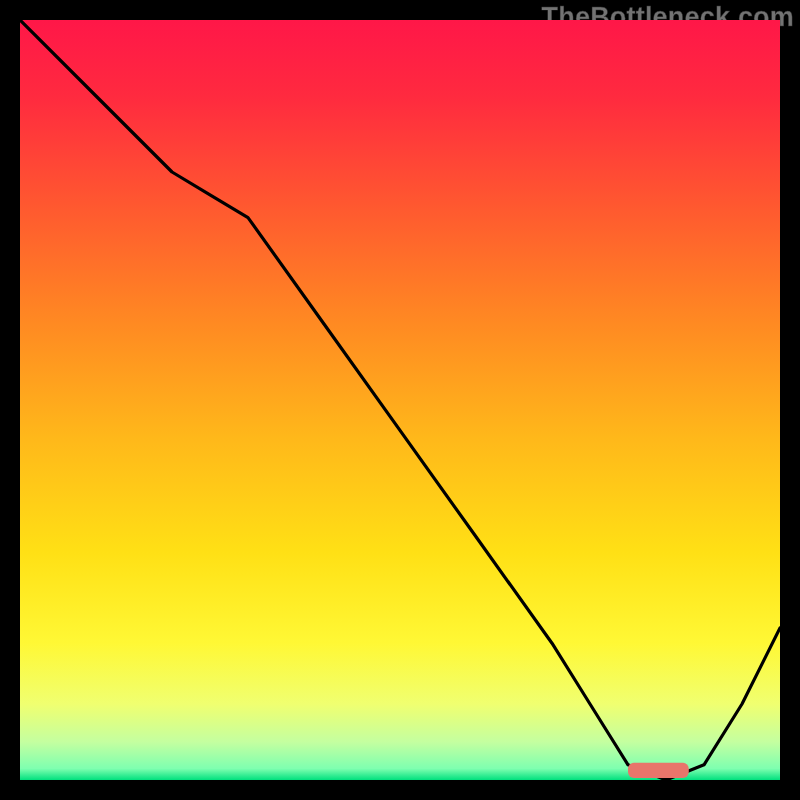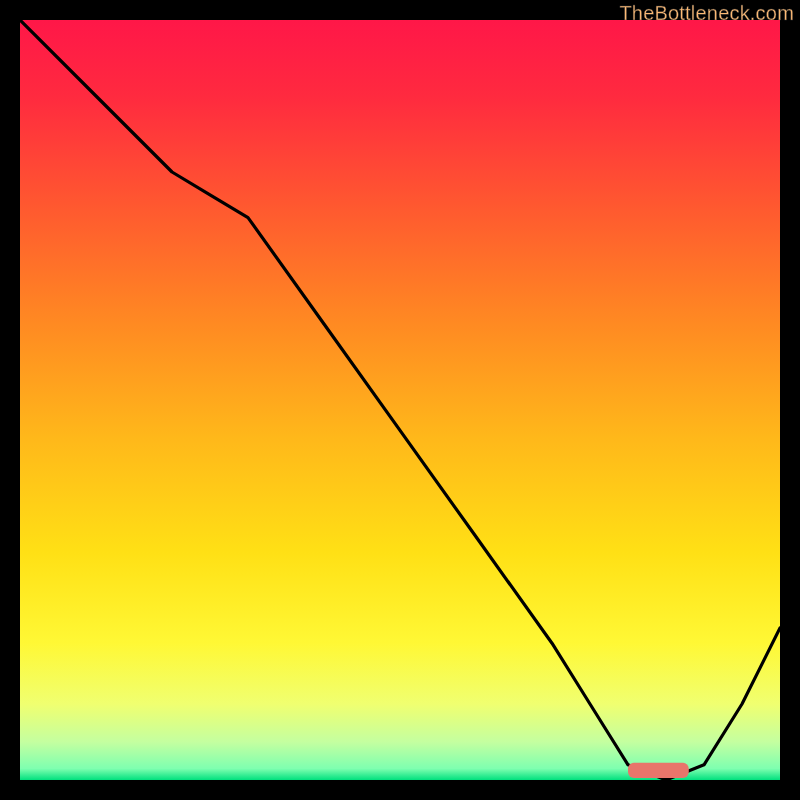--- a/index.html
+++ b/index.html
@@ -30,23 +30,23 @@
     position: absolute;
     left: 0;
     top: 0;
     width: 100%;
     height: 100%;
   }
   .watermark {
     position: absolute;
     top: 2px;
     right: 6px;
-    font-size: 20px;
-    font-weight: 400;
-    color: #fdba74;
+    font-size: 27px;
+    font-weight: 700;
+    color: #737373;
     -webkit-text-stroke: 0.4px #333;
     letter-spacing: 0.2px;
     user-select: none;
   }
   svg.overlay {
     position: absolute;
     left: 20px;
     top: 20px;
     width: 760px;
     height: 760px;

